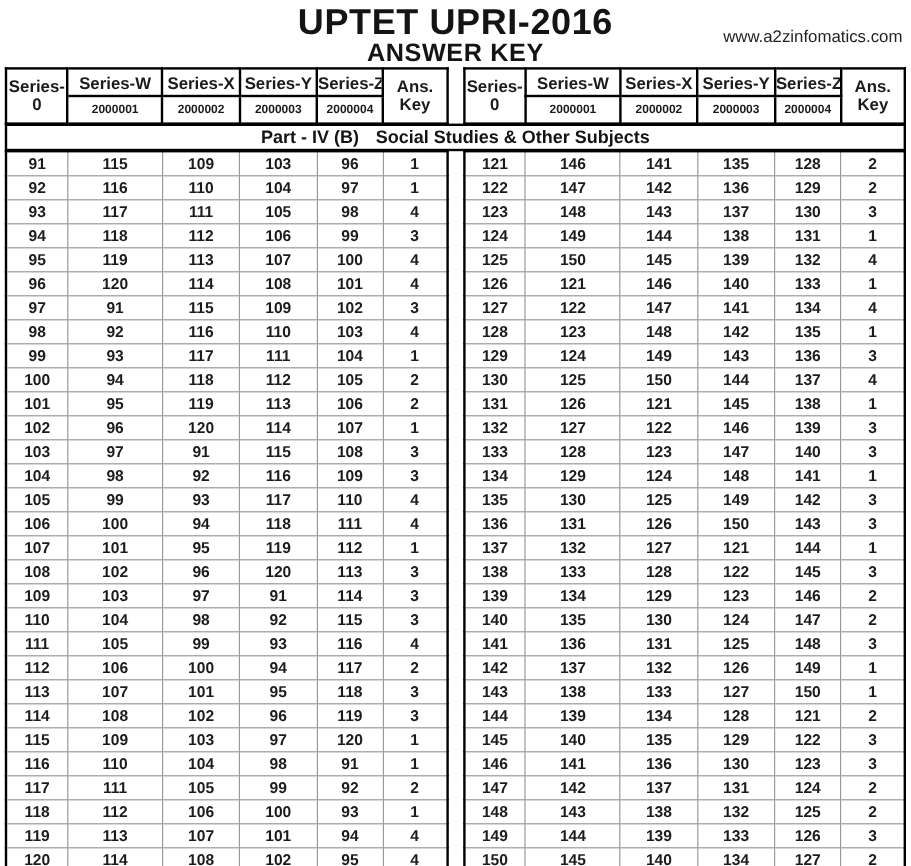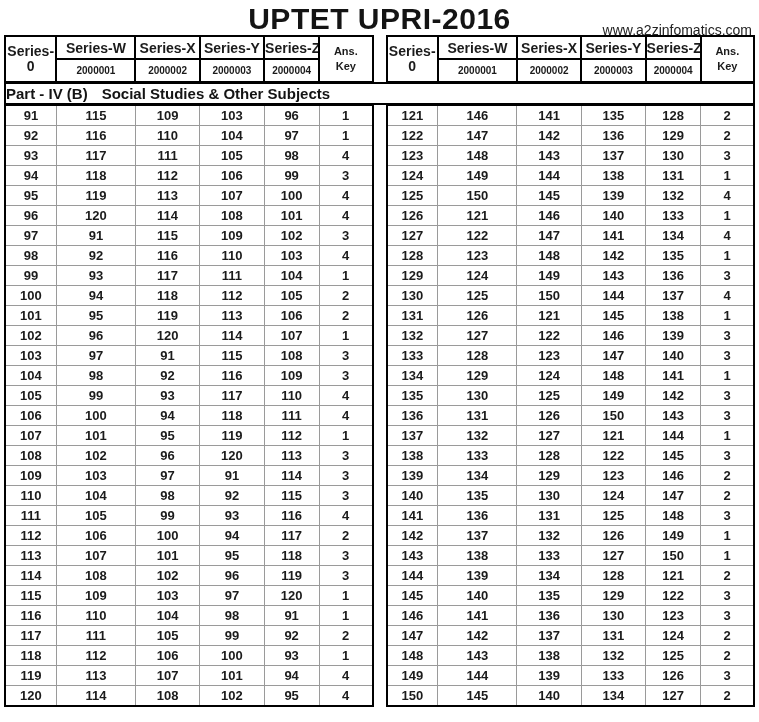--- a/index.html
+++ b/index.html
@@ -37,46 +37,47 @@
     padding: 0; color: #1b1b1b; font-weight: 700;
     overflow: hidden; white-space: nowrap;
   }
 
   
   table.hdr td {
     border: 2px solid #000000;
     height: 21px; font-size: 14px; text-align: center;
   }
   table.hdr td.stack { line-height: 15px; font-size: 14px; }
-  table.hdr td.ansh  { line-height: 15px; font-size: 11px; }
+  table.hdr td.ansh  { line-height: 15px; font-size: 14px; }
   table.hdr td.booklet { font-size: 10px; }
 
   
   .band {
     border: 2px solid #000000;
     margin-top: -1px;
     height: 19px; line-height: 19px;
-    text-align: left; font-size: 15px; font-weight: 700; color: #141414;
+    text-align: center; font-size: 15px; font-weight: 700; color: #141414;
   }
   .band .part { margin-right: 14px; }
 
   
   table.dat { border: 2px solid #000000; margin-top: -1px; }
   table.dat td {
     border: 1px solid #9a9a9a;
     height: 19px; line-height: 19px; font-size: 13px;
   }
 </style>
 </head>
 <body>
 
 <div class="page">
 
   <div class="titles">
     <div class="title">UPTET UPRI-2016</div>
+    <div class="subtitle">ANSWER KEY</div>
   </div>
   <div class="website">www.a2zinfomatics.com</div>
 
   <div class="tables">
 
     <div class="pair-row">
 
       <table class="hdr">
         <colgroup>
             <col style="width:14%">

